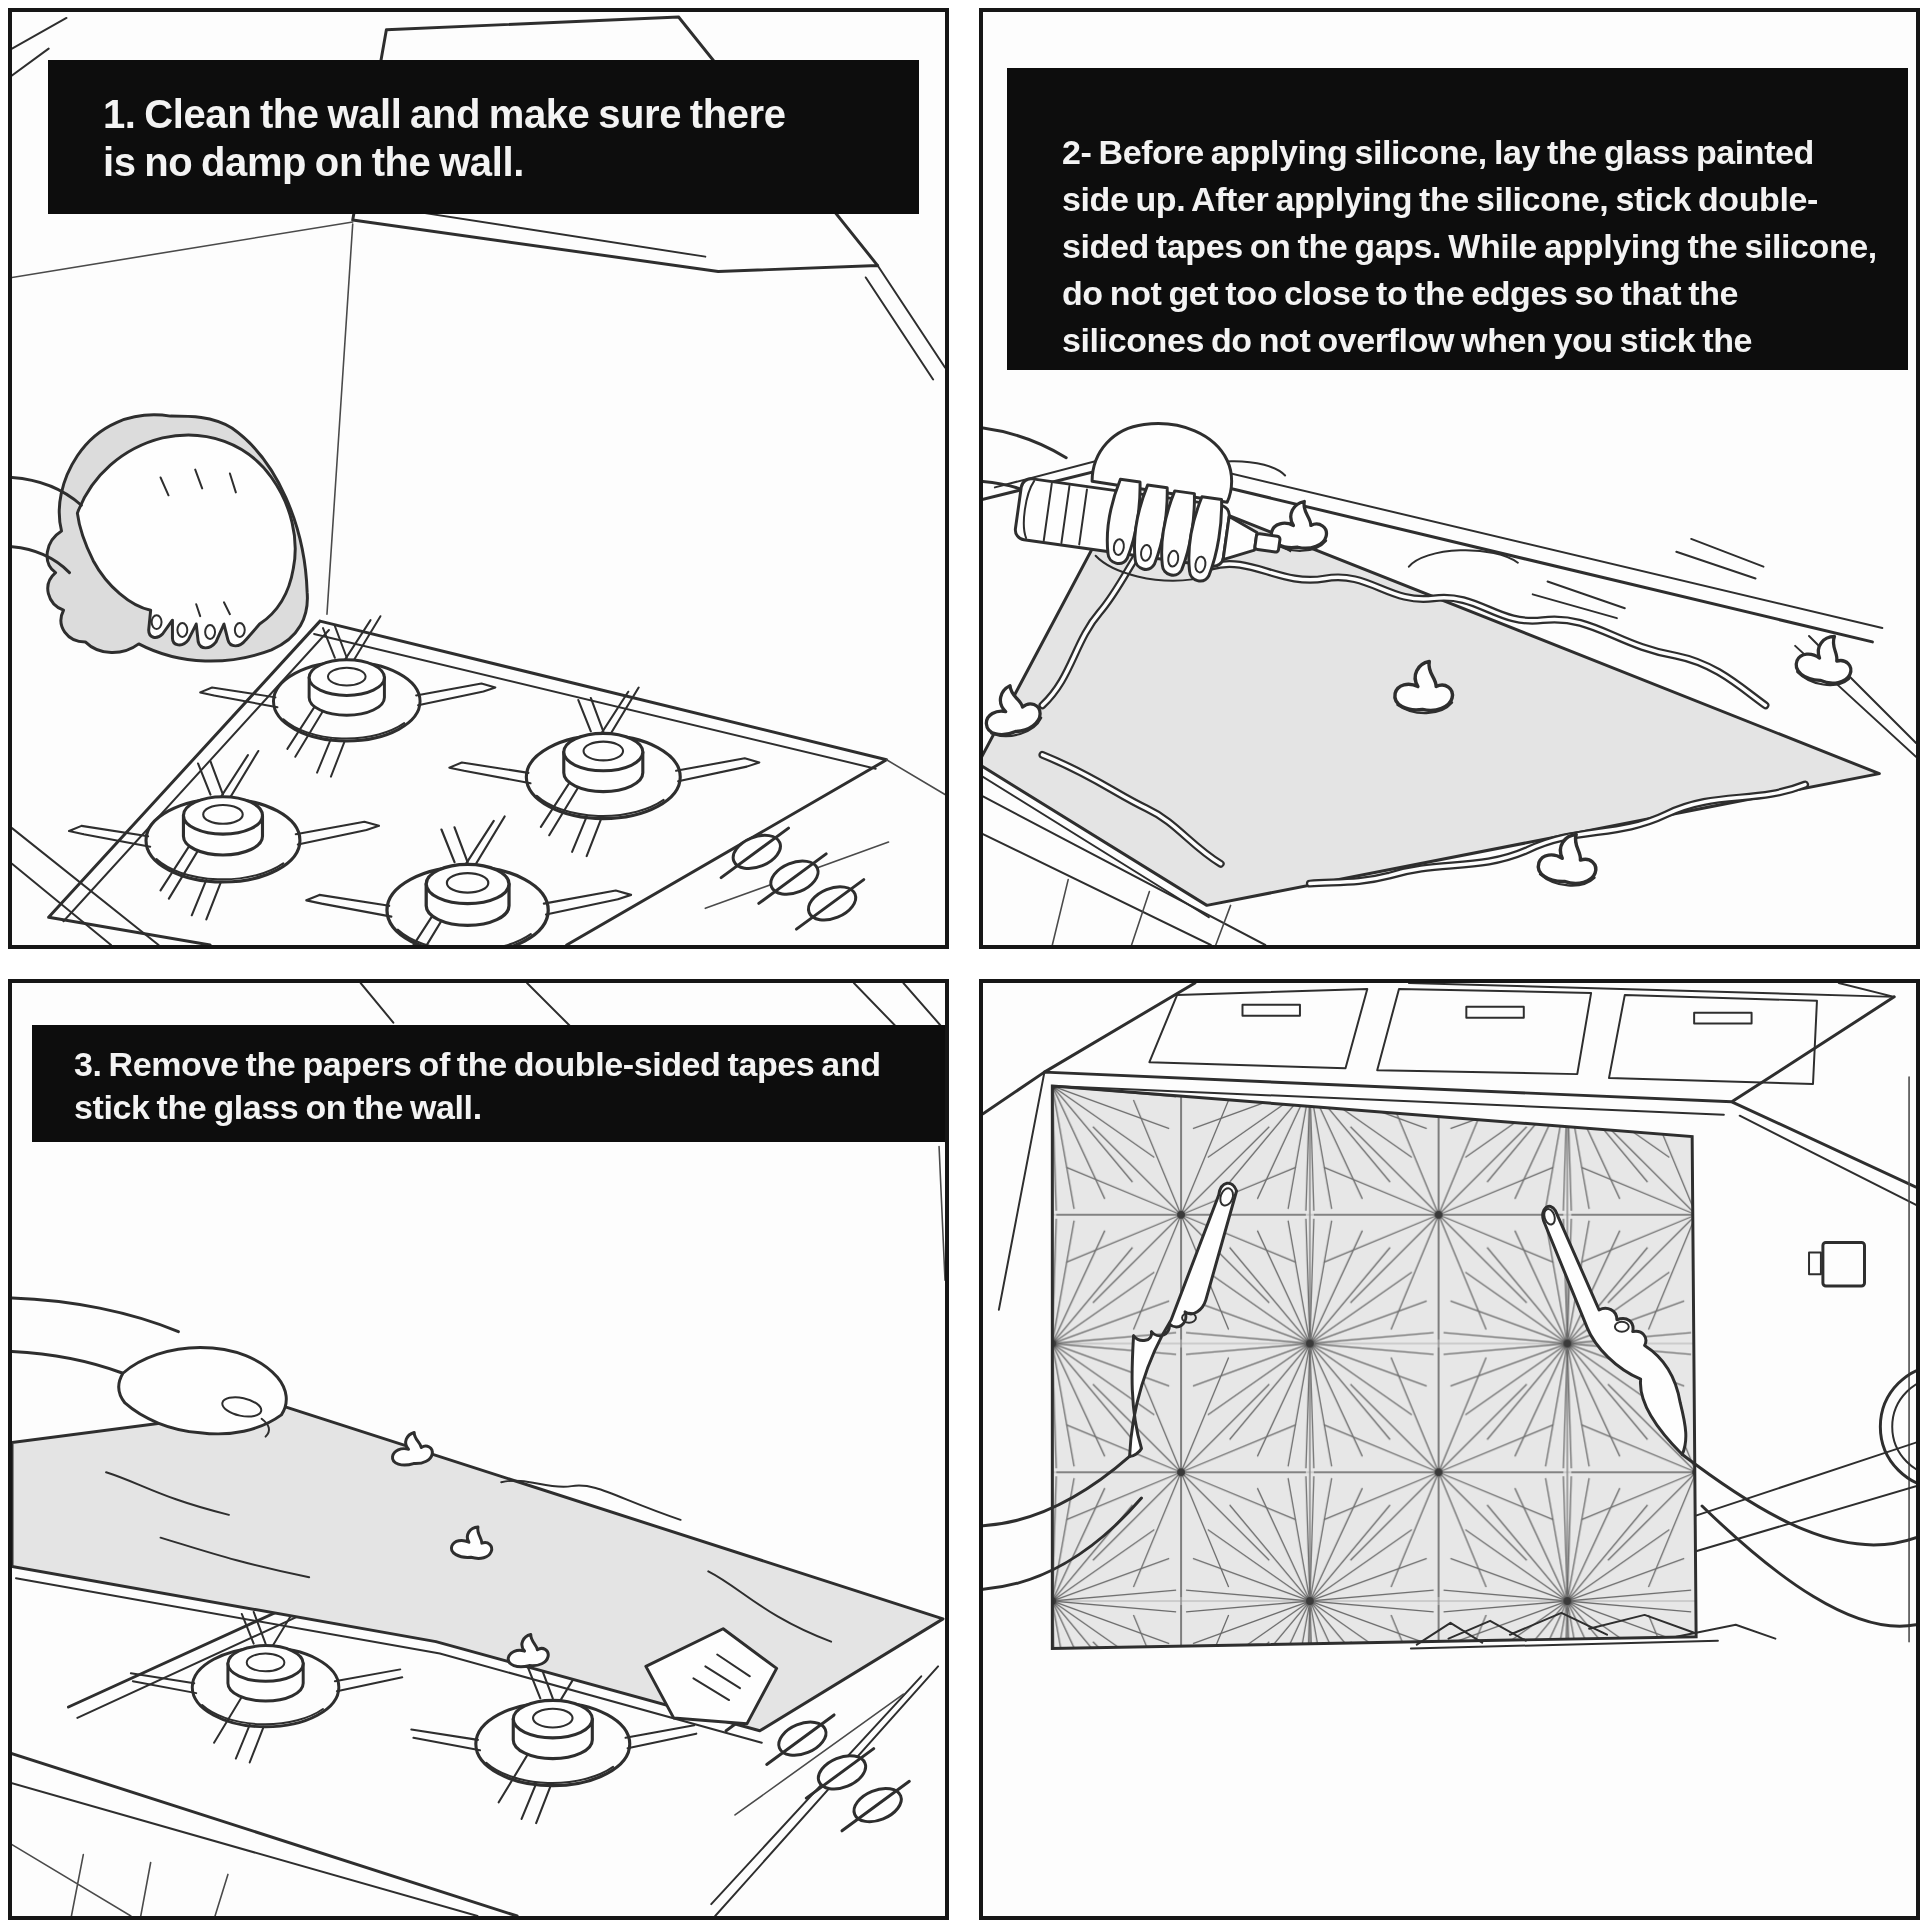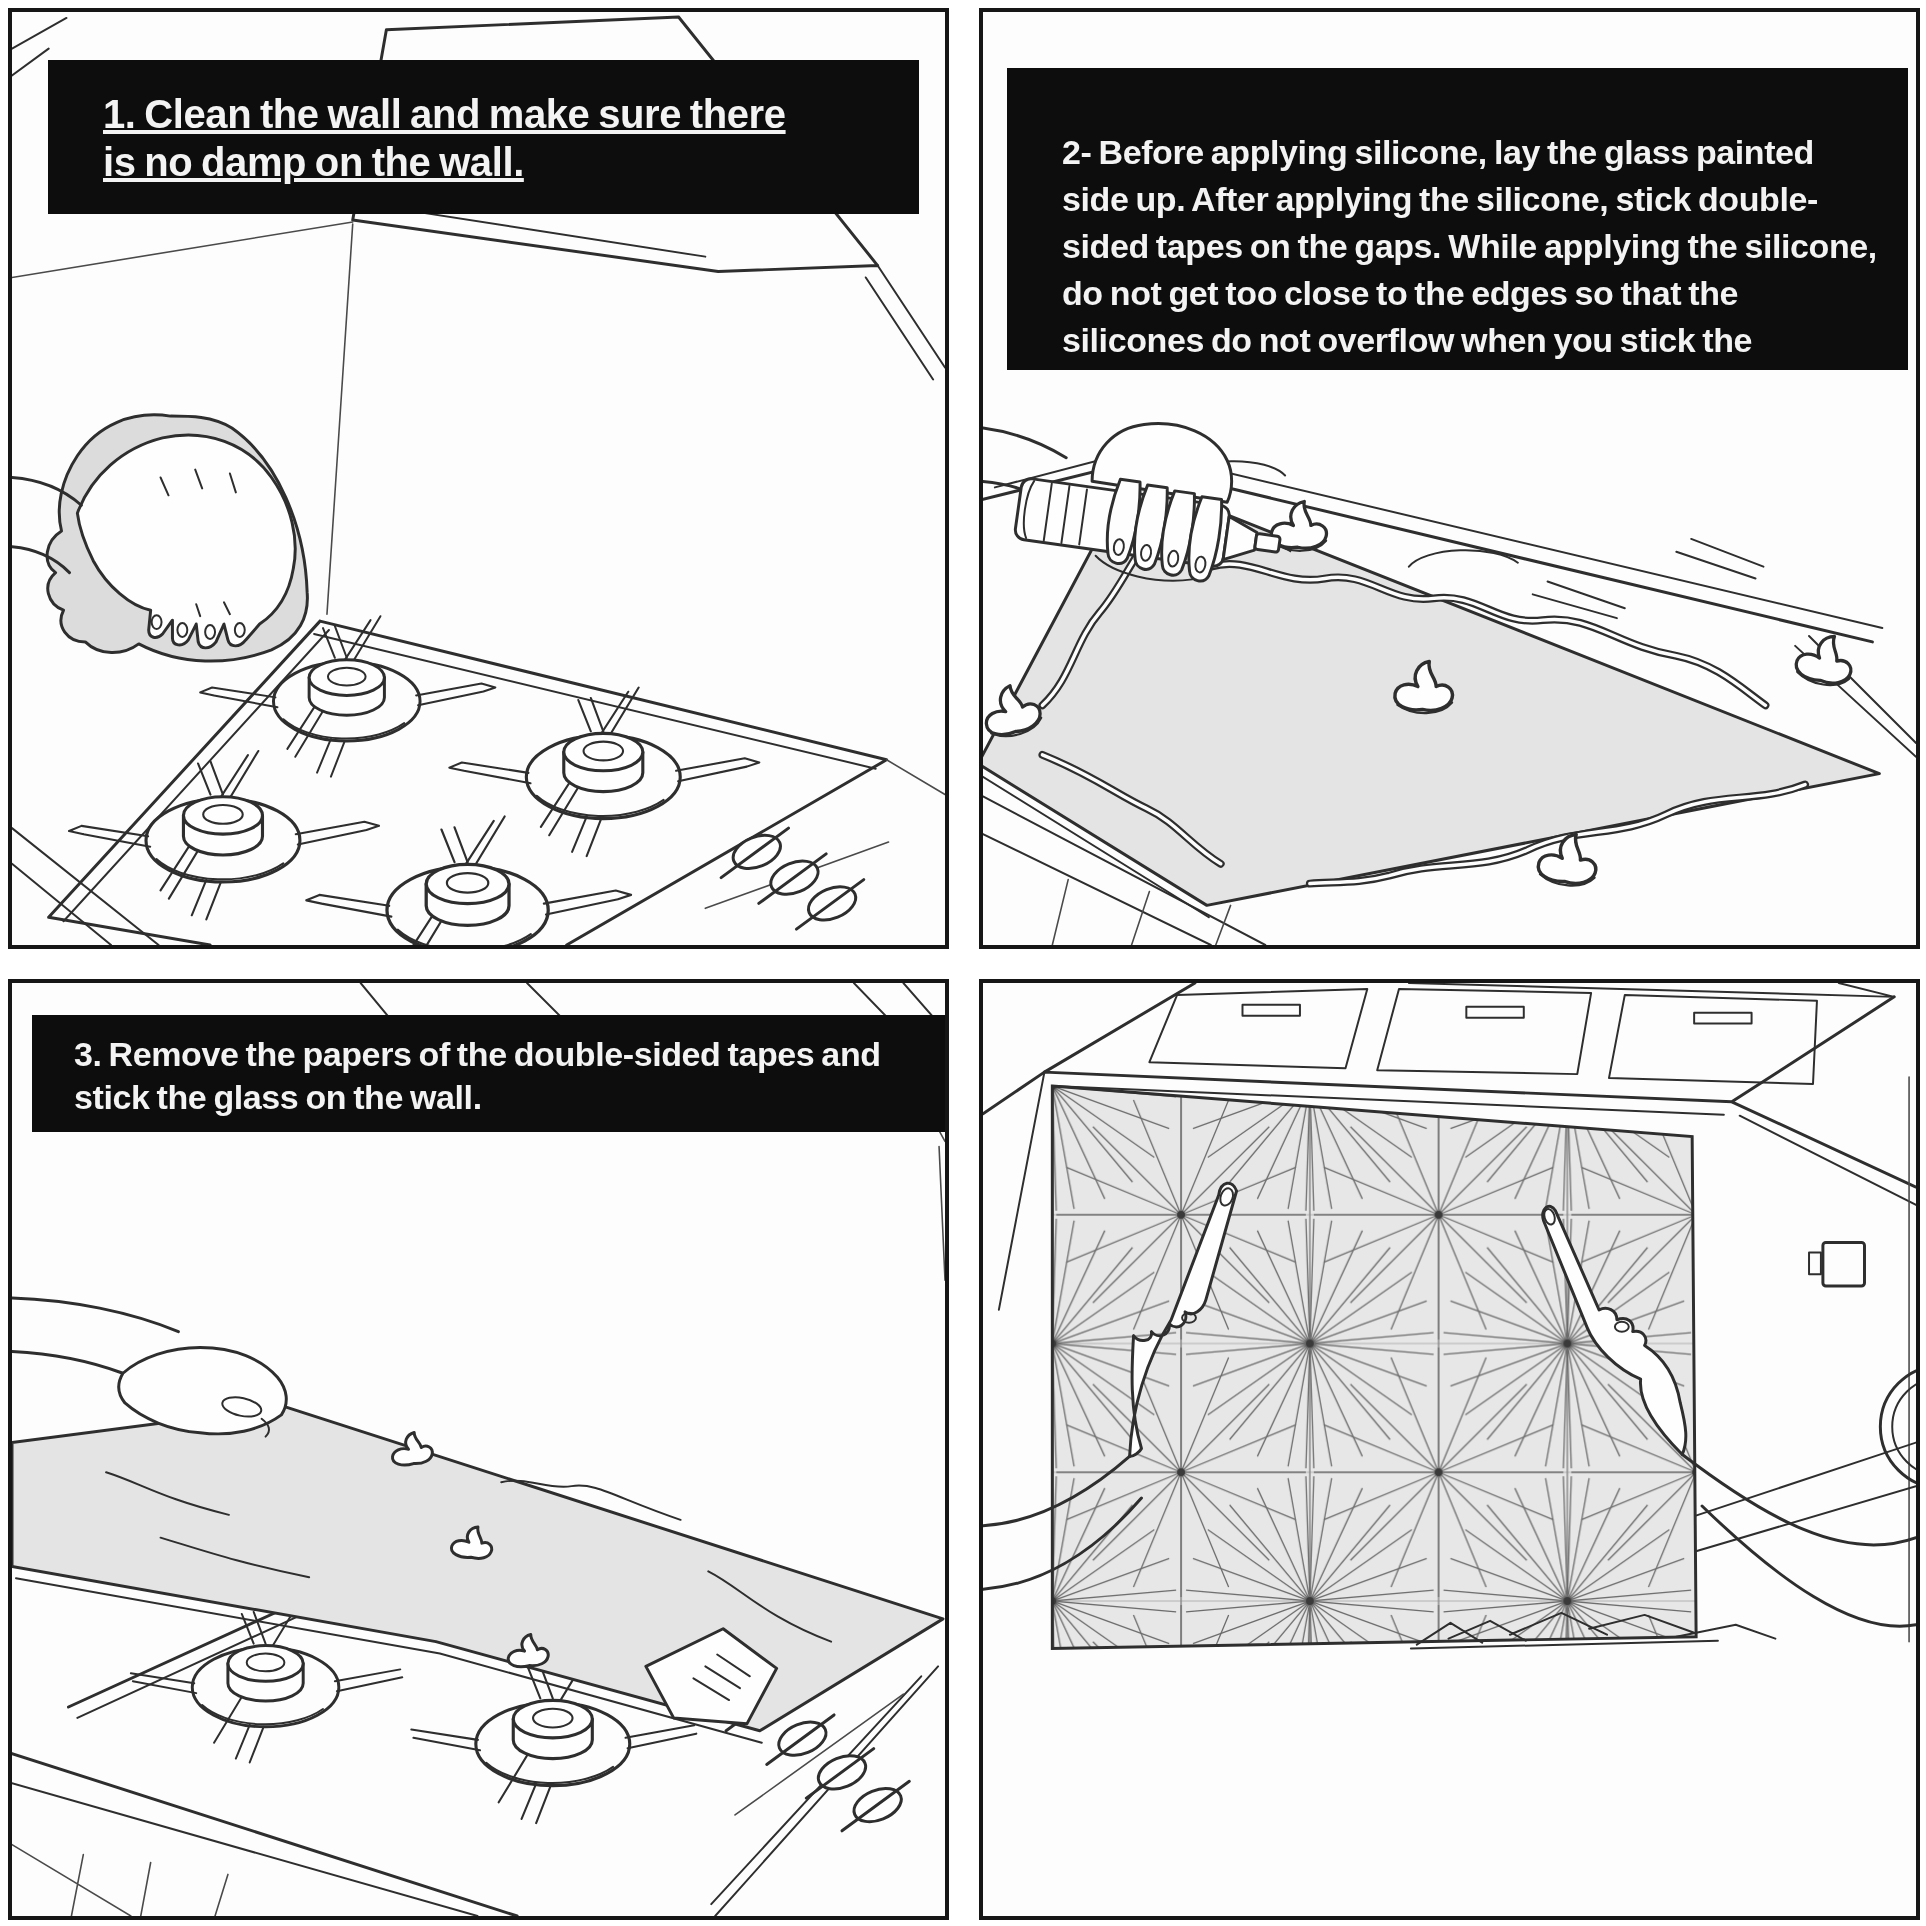--- a/index.html
+++ b/index.html
@@ -1,23 +1,23 @@
 <!DOCTYPE html>
 <html><head>
 <meta charset="utf-8">
 <style>
   html,body{margin:0;padding:0;}
   body{width:1927px;height:1927px;background:#ffffff;position:relative;font-family:"Liberation Sans",sans-serif;}
   .sheet{position:absolute;inset:8px;display:grid;grid-template-columns:941px 941px;grid-template-rows:941px 941px;gap:30px;}
   .panel{position:relative;background:#fdfdfd;border:4px solid #161616;box-sizing:border-box;overflow:hidden;}
   .illo{position:absolute;left:0;top:0;width:933px;height:933px;display:block;}
   .tb{position:absolute;background:#0d0d0d;color:#f3f3f3;font-weight:700;letter-spacing:-0.4px;word-spacing:-2px;box-sizing:border-box;}
-  .tb1{left:36px;top:48px;width:871px;height:154px;font-size:40px;line-height:1.2;padding:30px 95px 0 55px;text-decoration:underline;}
+  .tb1{left:36px;top:48px;width:871px;height:154px;font-size:40px;line-height:1.2;padding:30px 95px 0 55px;}
   .tb2{left:24px;top:44px;width:901px;height:302px;font-size:34px;line-height:1.38;padding:61px 30px 0 55px;margin-top:12px;}
-  .tb3{left:20px;top:32px;width:913px;height:117px;font-size:34px;line-height:1.26;padding:18px 6px 0 42px;}
+  .tb3{left:20px;top:42px;width:913px;height:117px;font-size:34px;line-height:1.26;padding:18px 6px 0 42px;}
   .tb4{left:22px;top:665px;width:891px;height:259px;font-size:34px;line-height:1.34;padding:51px 20px 0 55px;}
   
   .ln{fill:none;stroke:#2e2e2e;stroke-width:3;stroke-linecap:round;stroke-linejoin:round;}
   .ln2{fill:none;stroke:#2e2e2e;stroke-width:2;stroke-linecap:round;stroke-linejoin:round;}
   .lnt{fill:none;stroke:#4a4a4a;stroke-width:1.6;stroke-linecap:round;}
   .fillw{fill:#fefefe;stroke:#2e2e2e;stroke-width:3;stroke-linejoin:round;stroke-linecap:round;}
   .gl{fill:#e4e4e4;stroke:#2e2e2e;stroke-width:3;stroke-linejoin:round;}
   .cloth{fill:#dcdcdc;stroke:#2e2e2e;stroke-width:3;stroke-linejoin:round;}
   .beadb{fill:none;stroke:#2e2e2e;stroke-width:8;stroke-linecap:round;}
   .beadw{fill:none;stroke:#fdfdfd;stroke-width:3.5;stroke-linecap:round;}

